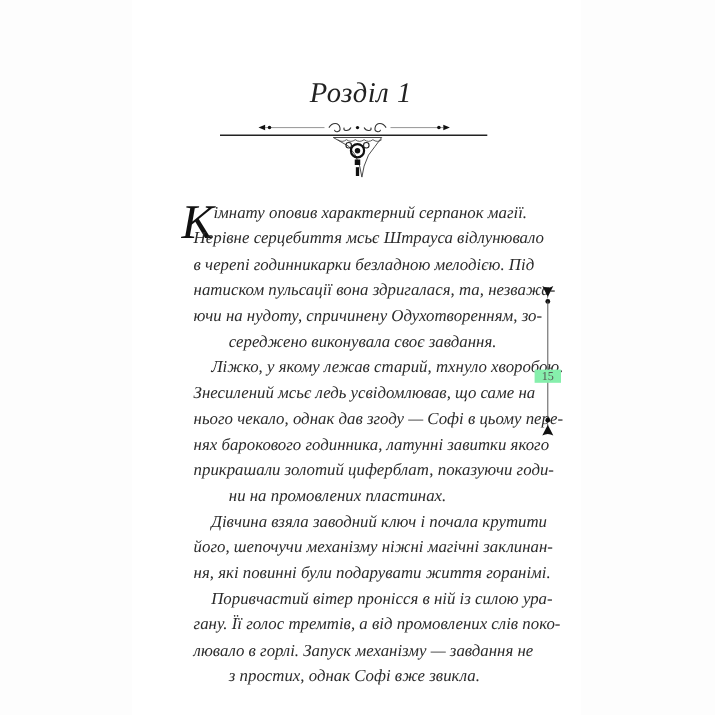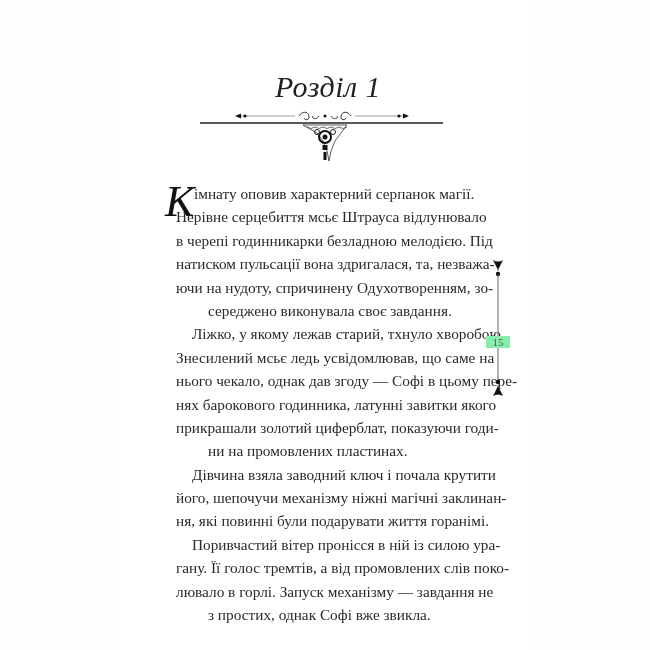--- a/index.html
+++ b/index.html
@@ -7,30 +7,30 @@
     width: 650px; height: 650px; position: relative; overflow: hidden;
     background: #fdfdfd;
     font-family: "DejaVu Serif", "Liberation Serif", serif;
   }
   .page {
     position: absolute; left: 120px; top: 0; width: 408px; height: 650px;
     background: #ffffff;
   }
   .chapter-title {
     position: absolute; left: 228px; top: 70px; width: 200px; text-align: center;
-    font-family: "Liberation Serif", serif; font-size: 30px; color: #222;
+    font-family: "Liberation Serif", serif; font-size: 26px; color: #222;
     letter-spacing: 0.5px; font-style: italic;
   }
   .orn { position: absolute; left: 195px; top: 110px; width: 260px; height: 60px; }
   .text {
     position: absolute; left: 176px; top: 182px; width: 291px;
     font-family: "Liberation Serif", serif; font-size: 15.3px; line-height: 23.4px;
     color: #2a2a2a;
   }
-  .line { display: block; white-space: nowrap; text-align: justify; text-align-last: justify; height: 23.4px; }
+  .line { display: block; white-space: nowrap; text-align: justify; text-align-last: justify; height: 23.4px; font-style: italic; }
   .line.last { text-align-last: left; margin-left: 32px; }
   .line.indent { padding-left: 16px; }
   .dropcap {
     position: absolute; left: 165px; top: 180px;
     font-family: "Liberation Serif", serif; font-size: 44px; line-height: 44px; color: #111;
     font-style: italic;
   }
   .first-line { padding-left: 18px; }
   .folio { position: absolute; left: 486px; top: 258px; width: 24px; height: 140px; }
   .folio-num {

